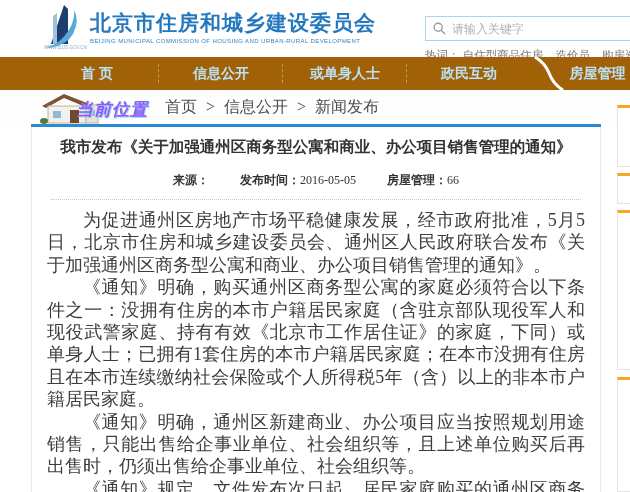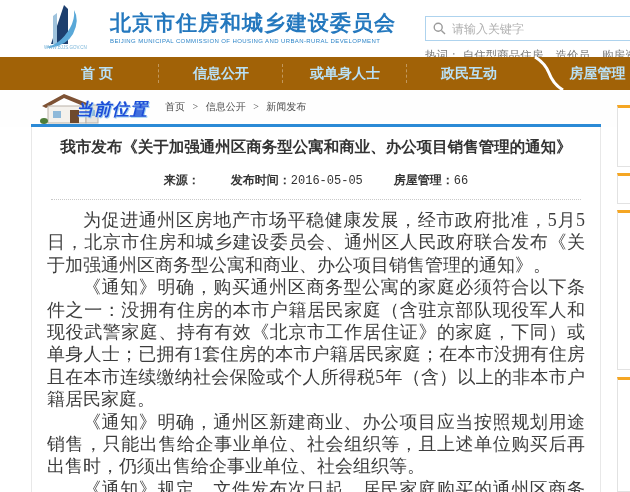--- a/index.html
+++ b/index.html
@@ -4,21 +4,21 @@
 <style>
   * { margin:0; padding:0; box-sizing:border-box; }
   html,body { width:630px; height:492px; }
   body {
     position:relative; overflow:hidden; background:#fff;
     font-family:"Liberation Sans","DejaVu Sans",sans-serif;
   }
 
   
   .header { position:relative; height:57px; background:#fff; }
-  .logo-link { position:absolute; left:44px; top:4px; display:flex; align-items:flex-start; cursor:pointer;gap:20px; }
+  .logo-link { position:absolute; left:44px; top:4px; display:flex; align-items:flex-start; cursor:pointer; }
   .logo-mark { width:42px; height:48px; position:relative; }
   .logo-url { position:absolute; left:0; bottom:2px; font-size:5px; color:#7ab4d8; white-space:nowrap; transform:scale(.9); transform-origin:left; }
   .site-titles { margin-left:4px; margin-top:7px; }
   .site-name { font-size:21px; font-weight:bold; color:#2478be; letter-spacing:1px; line-height:24px; white-space:nowrap; }
   .site-name-en { font-size:6px; color:#2e85c8; letter-spacing:.4px; margin-top:3px; white-space:nowrap; }
 
   .search-area { position:absolute; left:425px; top:16px; width:260px; }
   .search-box { display:flex; align-items:center; width:240px; height:25px; border:1px solid #aed3ee; background:#fff; padding:0 7px; }
   .search-box svg { flex:0 0 auto; }
   .search-input { border:none; outline:none; flex:1; margin-left:6px; font-size:12px; color:#444; background:transparent; }
@@ -32,38 +32,38 @@
   .nav-item { width:124px; text-align:center; line-height:33px; font-size:14px; font-weight:bold; color:#b9e1f7; cursor:pointer; position:relative; white-space:nowrap; }
   .nav-item.sep::after { content:""; position:absolute; right:0; top:7px; bottom:7px; border-right:1px dashed rgba(255,255,255,.35); }
   .nav-wave { width:34px; height:33px; flex:0 0 auto; }
   .nav-item.last { flex:1; text-align:center; }
 
   
   .crumb-bar { position:relative; height:37px; background:#fefefe; }
   .house-graphic { position:absolute; left:40px; top:3px; }
   .location-label {
     position:absolute; left:76px; top:8px; font-size:17px; font-weight:bold; font-style:italic;
-    color:#1d4ed8; letter-spacing:1px; text-shadow:1px 1px 0 #9fd0f0; white-space:nowrap;
+    color:#8b5cf6; letter-spacing:1px; text-shadow:1px 1px 0 #9fd0f0; white-space:nowrap;
   }
-  .crumbs { position:absolute; left:165px; top:0; line-height:34px; font-size:10px; color:#4d4d4d;
+  .crumbs { position:absolute; left:165px; top:0; line-height:34px; font-size:16px; color:#4d4d4d;
     font-family:"Liberation Serif","DejaVu Serif",serif; }
   .crumbs .crumb { cursor:pointer; }
   .crumbs .csep { margin:0 5px; color:#4d4d4d; }
   .blue-line { position:absolute; left:31px; width:570px; bottom:0; height:3px; background:#2b8ad6; }
 
   
   .content-box {
     margin-left:31px; width:570px; min-height:366px; background:#fff;
     border-left:1px solid #e8e8e8; border-right:1px solid #e8e8e8; padding:0 15px;
     font-family:"Liberation Serif","DejaVu Serif",serif;
   }
   .article-title { text-align:center; font-size:15.5px; font-weight:bold; color:#333; padding-top:10px; line-height:20px; }
   .article-meta { text-align:center; font-size:12px; color:#333; margin-top:15px; }
   .article-meta b { font-weight:bold; }
-  .article-meta .m-item { margin:16px 14px;font-family:Liberation Mono, monospace; }
+  .article-meta .m-item { margin:16px 14px; }
   .dotted-sep { border-bottom:1px dotted #c9c9c9; margin:10px 4px 9px 4px; }
   .article-body p {
     font-size:18px; color:#3d3d3d; line-height:22.4px; text-indent:2em; text-align:justify; margin-top:0;
   }
 
   
   .side-strip { position:absolute; top:0; right:0; width:13px; height:492px; }
   .side-panel { position:absolute; left:0; width:20px; background:#fff; border:1px solid #e2e2e2; border-top:3px solid #f5a623; }
 </style>
 </head>

